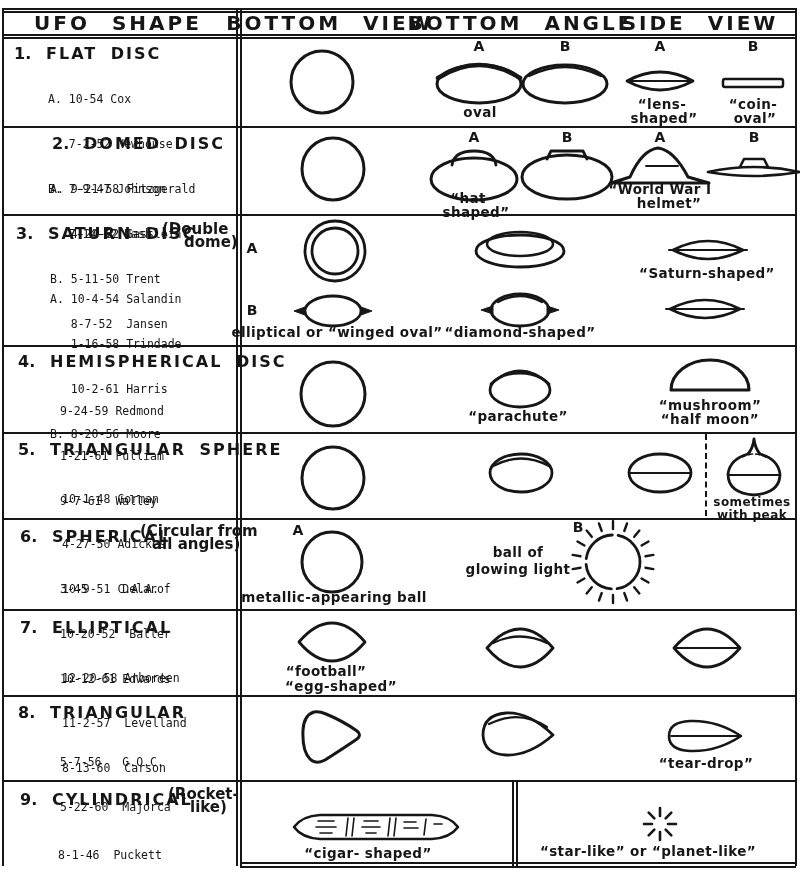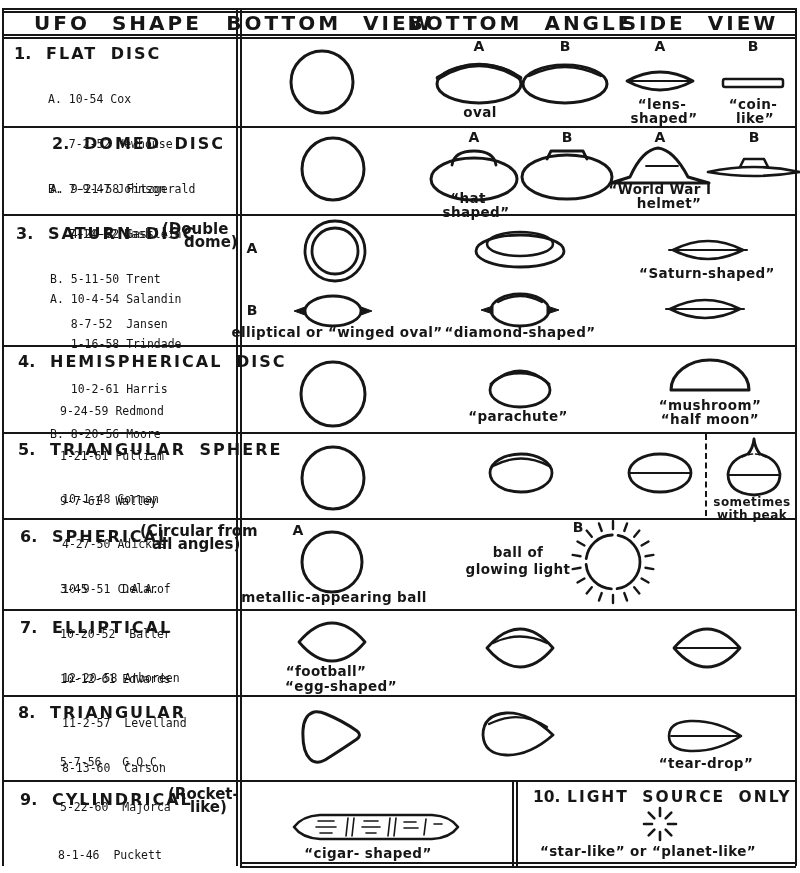--- a/index.html
+++ b/index.html
@@ -84,21 +84,21 @@
     <path d="M3,13 Q36,-5 69,13 Q36,31 3,13 Z" stroke-width="2.8"></path>
     <path d="M3,13 L69,13" stroke-width="2"></path>
   </svg>
   <svg class="shape" style="left:721px;top:77px;" width="64" height="12">
     <rect x="2" y="2" width="60" height="8" rx="2" stroke-width="2.5"></rect>
   </svg>
   <div class="cap" style="left:480px;top:104px;">oval</div>
   <div class="cap" style="left:662px;top:96px;">“lens-</div>
   <div class="cap" style="left:664px;top:110px;">shaped”</div>
   <div class="cap" style="left:753px;top:96px;">“coin-</div>
-  <div class="cap" style="left:755px;top:110px;">like”</div>
+  <div class="cap" style="left:755px;top:110px;">oval”</div>
 
   <div class="rowtitle" style="left:14px;top:134px;margin-left:38px;">
     <span class="num">2.</span><span>DOMED DISC</span>
   </div>
   <div class="entries" style="left:50px;top:152px;">
     <div>A. 9-21-58 Fitzgerald</div>
     <div>   4-24-62 Gasslein</div>
     <div>B. 5-11-50 Trent</div>
     <div>   8-7-52  Jansen</div>
   </div>
@@ -331,23 +331,20 @@
       <path d="M100,8 L98,26"></path>
         <path d="M106,8 L104,26"></path>
       <path d="M114,12 L126,12"></path>
         <path d="M114,18 L128,18"></path>
       <path d="M136,9 L134,25"></path>
         <path d="M144,14 L152,14"></path>
     </g>
   </svg>
   <div class="cap" style="left:368px;top:845px;">“cigar- shaped”</div>
 
-  <div class="rowtitle" style="left:533px;top:788px;font-size:15.5px;">
-    <span class="num" style="width:34px;">10.</span><span>LIGHT SOURCE ONLY</span>
-  </div>
   <svg class="shape" style="left:638px;top:806px;" width="44" height="36">
     <g stroke-width="2.6">
       <line x1="22" y1="2" x2="22" y2="10"></line>
       <line x1="22" y1="2" x2="22" y2="10" transform="rotate(45 22 18)"></line>
       <line x1="22" y1="2" x2="22" y2="10" transform="rotate(90 22 18)"></line>
       <line x1="22" y1="2" x2="22" y2="10" transform="rotate(135 22 18)"></line>
       <line x1="22" y1="2" x2="22" y2="10" transform="rotate(180 22 18)"></line>
       <line x1="22" y1="2" x2="22" y2="10" transform="rotate(225 22 18)"></line>
       <line x1="22" y1="2" x2="22" y2="10" transform="rotate(270 22 18)"></line>
       <line x1="22" y1="2" x2="22" y2="10" transform="rotate(315 22 18)"></line>

